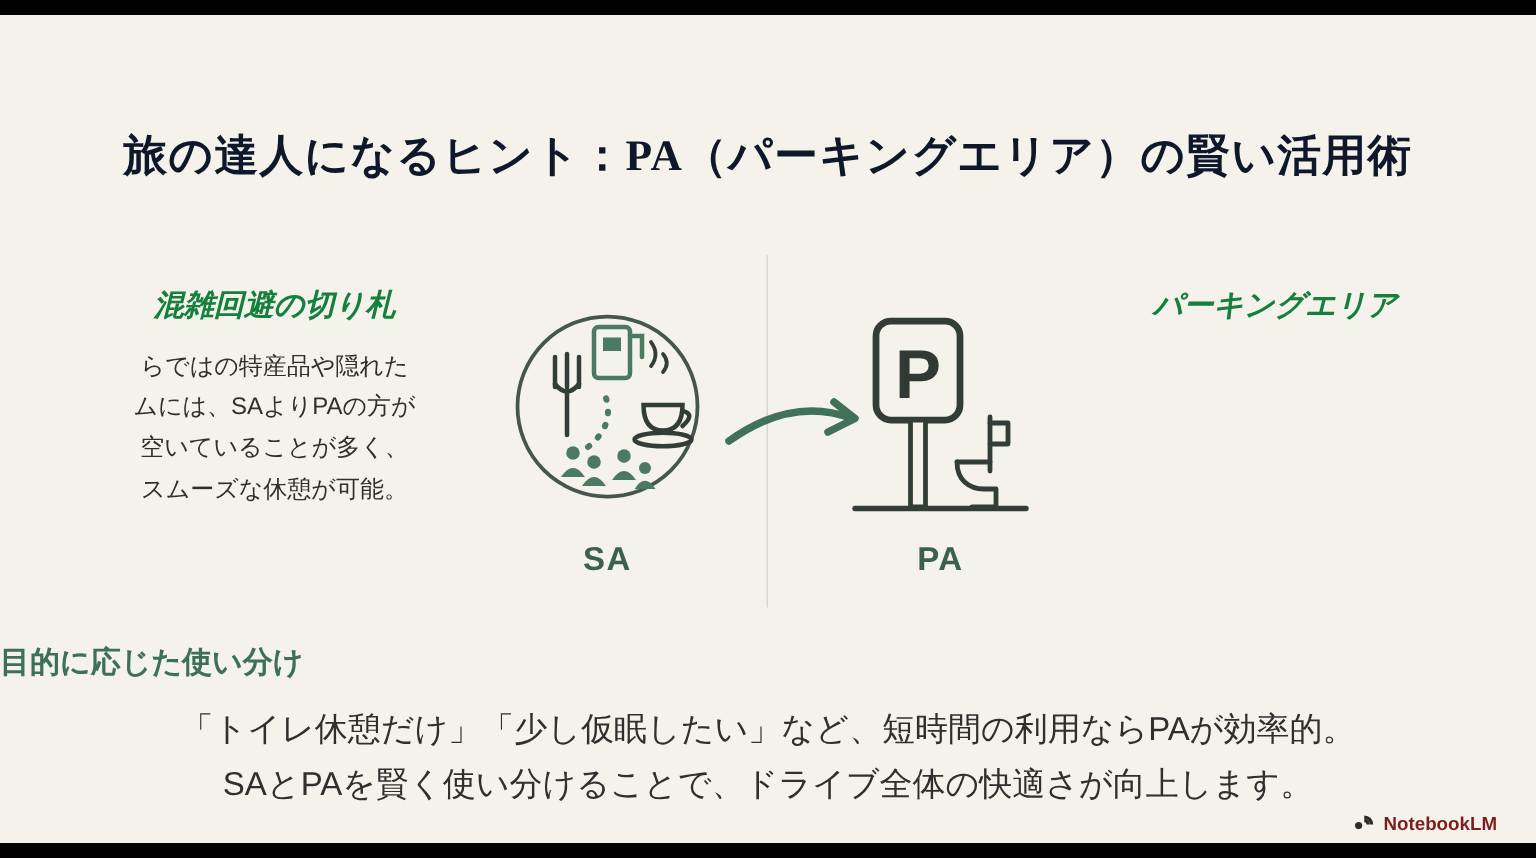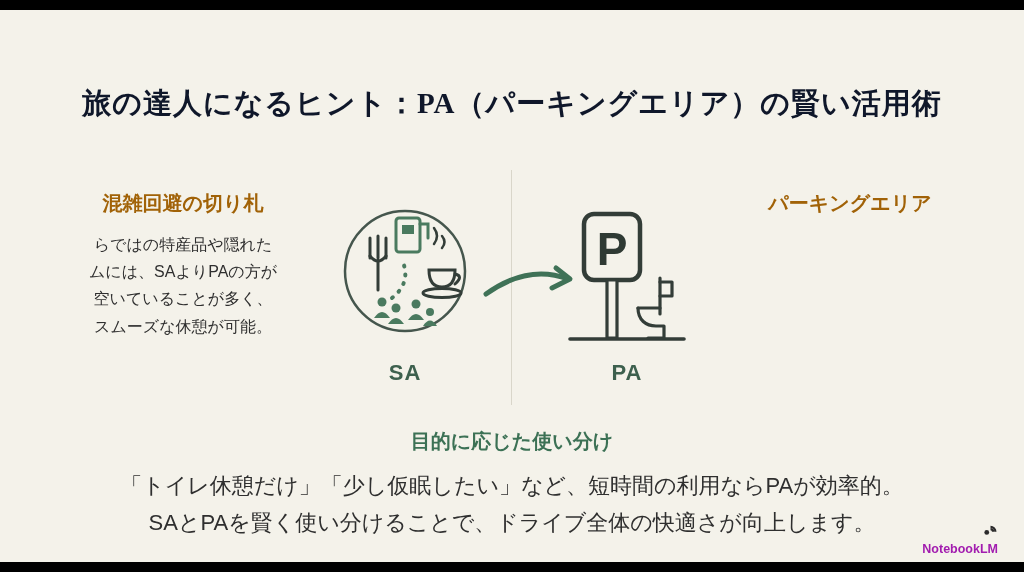--- a/index.html
+++ b/index.html
@@ -8,45 +8,45 @@
   .stage { position:absolute; left:0; top:10px; width:1024px; height:552px;
            background:#f4f2ea; }
 
   .title { position:absolute; top:38px; left:0; width:100%; text-align:center;
            font-family:"Liberation Serif","DejaVu Serif",serif;
            font-weight:bold; font-size:29px; letter-spacing:1px; color:#0f172a;margin-top:36px; }
 
   .panel { position:absolute; text-align:center; }
   .panel-left  { left:48px;  top:180px; width:270px; }
   .panel-right { left:700px; top:180px; width:300px; }
-  .panel h2 { font-size:20px; font-weight:bold; color:#a16207; margin-bottom:14px; }
+  .panel h2 { font-size:20px; font-weight:bold; color:#15803d; margin-bottom:14px;font-style:italic; }
   .panel p  { font-size:16px; line-height:1.7; color:#2f2f2f; white-space:pre-line; }
 
   .divider { position:absolute; left:511px; top:160px; width:1px; height:235px;
              background:#d9d6ca; }
 
   .illus { position:absolute; }
   .sa-illus { left:330px; top:188px; width:150px; height:150px; }
   .arrow-illus { left:480px; top:248px; width:100px; height:50px; }
   .pa-illus { left:562px; top:198px; width:130px; height:150px; }
 
   .illus-label { position:absolute; text-align:center; font-size:22px;
                  font-weight:bold; color:#3d604e; letter-spacing:1px; }
   .sa-label { left:330px; top:350px; width:150px; }
   .pa-label { left:562px; top:350px; width:130px; }
 
   .bottom-heading { position:absolute; top:418px; left:0; width:100%;
-                    text-align:center; font-size:20px; font-weight:bold; color:#3c7155; }
+                    font-size:20px; font-weight:bold; color:#3c7155; }
   .bottom-body { position:absolute; top:458px; left:0; width:100%;
                  text-align:center; font-size:22px; line-height:1.68;
                  color:#2f2f2f; white-space:pre-line; }
 
   .footer { position:absolute; right:26px; bottom:6px; display:flex;
-            align-items:flex-end; gap:5px; color:#a21caf; font-size:12.5px;
-            font-weight:bold;flex-direction:column; }
+            align-items:flex-start; gap:5px; color:#7f1d1d; font-size:12.5px;
+            font-weight:bold; }
   .footer svg { display:block; }
 </style>
 </head>
 <body>
 
 <div class="stage">
 
   <div class="title">旅の達人になるヒント：PA（パーキングエリア）の賢い活用術</div>
 
   <div class="panel panel-left">

